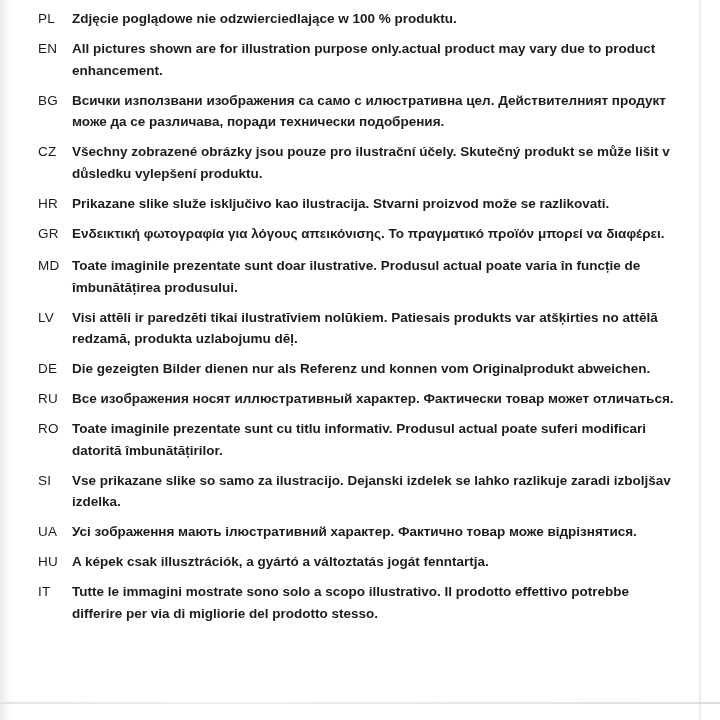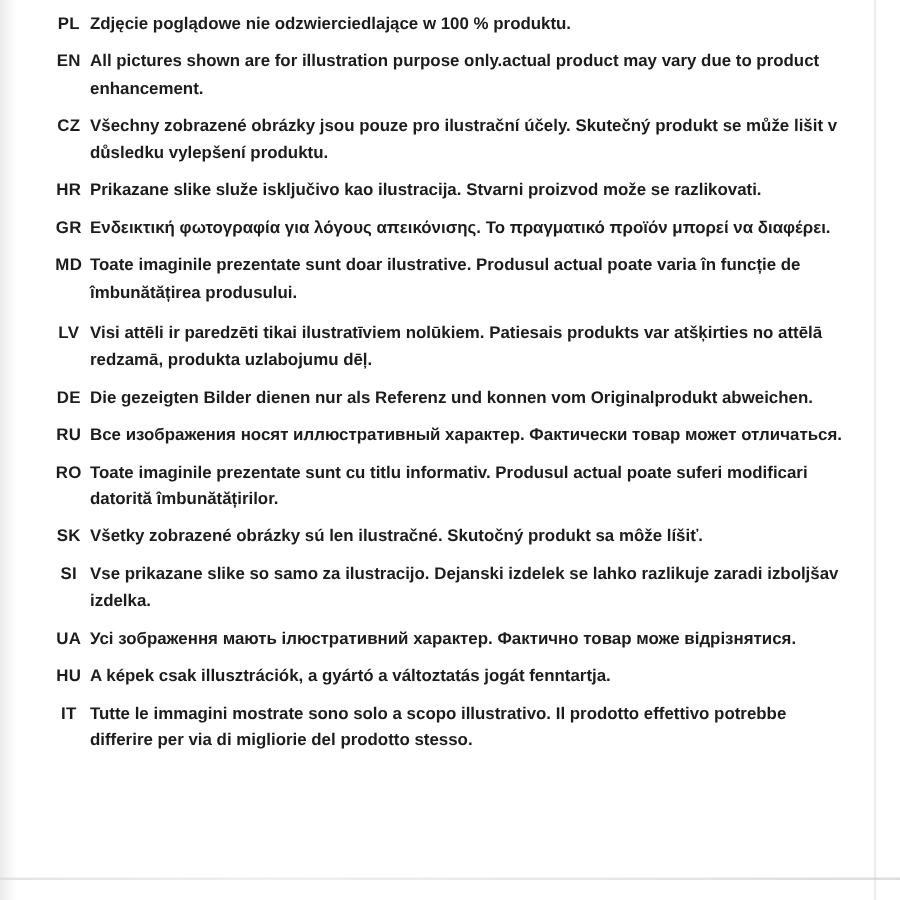--- a/index.html
+++ b/index.html
@@ -21,25 +21,24 @@
     z-index: 2;
   }
   .row {
     display: flex;
     align-items: flex-start;
     margin-bottom: 8.5px;
   }
   .row .code {
     flex: 0 0 34px;
     width: 34px;
-    font-weight: bold;
+    font-weight: normal;
     font-size: 13.5px;
     line-height: 21.5px;
     letter-spacing: 0.2px;
-    text-align: center;
   }
   .row .text {
     width: 604px;
     font-size: 13.5px;
     line-height: 21.5px;
     font-weight: bold;
   }
   
   #rows .row:nth-child(7) {
     margin-top: 11px;
@@ -80,20 +79,24 @@
   <div class="row">
     <span class="code">PL</span>
     <span class="text">Zdjęcie poglądowe nie odzwierciedlające w 100 % produktu.</span>
   </div>
 
   <div class="row">
     <span class="code">EN</span>
     <span class="text">All pictures shown are for illustration purpose only.actual product may vary due to product enhancement.</span>
   </div>
 
+  <div class="row">
+    <span class="code">BG</span>
+    <span class="text">Всички използвани изображения са само с илюстративна цел. Действителният продукт може да се различава, поради технически подобрения.</span>
+  </div>
 
   <div class="row">
     <span class="code">CZ</span>
     <span class="text">Všechny zobrazené obrázky jsou pouze pro ilustrační účely. Skutečný produkt se může lišit v důsledku vylepšení produktu.</span>
   </div>
 
   <div class="row">
     <span class="code">HR</span>
     <span class="text">Prikazane slike služe isključivo kao ilustracija. Stvarni proizvod može se razlikovati.</span>
   </div>
@@ -123,24 +126,20 @@
   <div class="row">
     <span class="code">RU</span>
     <span class="text">Все изображения носят иллюстративный характер. Фактически товар может отличаться.</span>
   </div>
 
   <div class="row">
     <span class="code">RO</span>
     <span class="text">Toate imaginile prezentate sunt cu titlu informativ. Produsul actual poate suferi modificari datorită îmbunătățirilor.</span>
   </div>
 
-  <div class="row">
-    <span class="code">SK</span>
-    <span class="text">Všetky zobrazené obrázky sú len ilustračné. Skutočný produkt sa môže líšiť.</span>
-  </div>
 
   <div class="row">
     <span class="code">SI</span>
     <span class="text">Vse prikazane slike so samo za ilustracijo. Dejanski izdelek se lahko razlikuje zaradi izboljšav izdelka.</span>
   </div>
 
   <div class="row">
     <span class="code">UA</span>
     <span class="text">Усі зображення мають ілюстративний характер. Фактично товар може відрізнятися.</span>
   </div>

